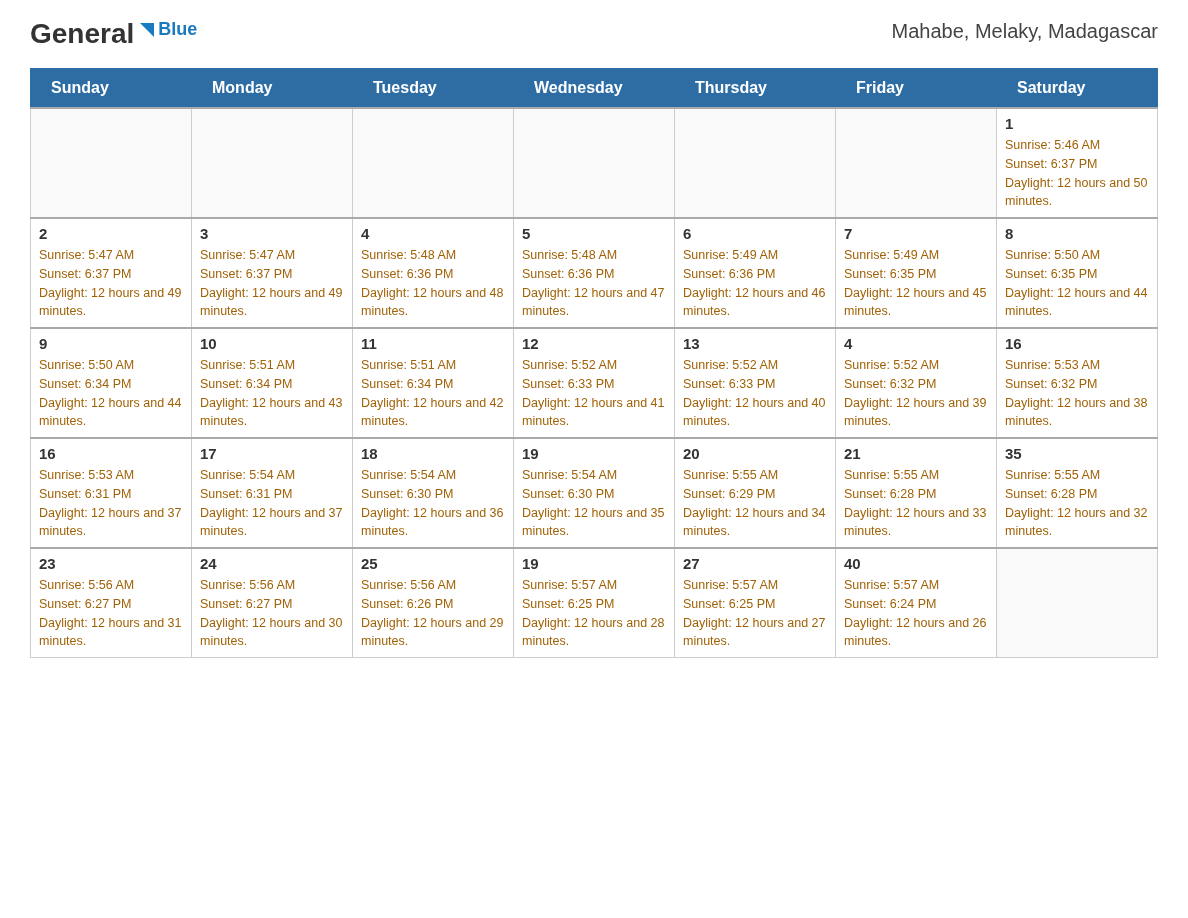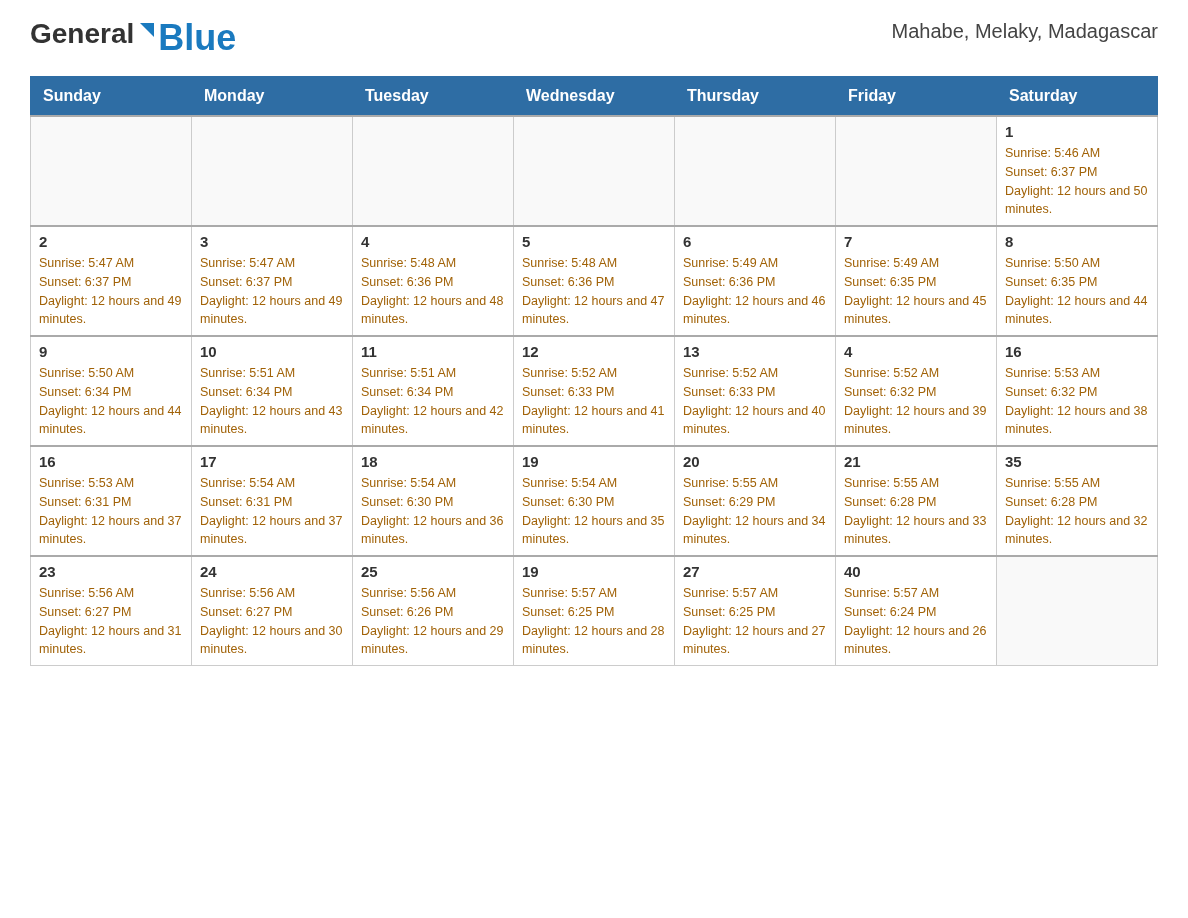--- a/index.html
+++ b/index.html
@@ -22,21 +22,21 @@
       flex-direction: row;
       align-items: flex-start;
     }
     .logo-general {
       font-size: 28px;
       font-weight: bold;
       color: #333;
       line-height: 1;
     }
     .logo-blue {
-      font-size: 36px;
+      font-size: 18px;
       font-weight: bold;
       color: #1a7abf;
       line-height: 1;
     }
     .title-block {
       text-align: right;
     }
     .title-block h1 {
       font-size: 48px;
       font-weight: bold;
@@ -49,21 +49,21 @@
       color: #444;
       text-align: center;
     }
     .calendar {
       width: 100%;
       border-collapse: collapse;
     }
     .calendar thead th {
       background-color: #2e6da4;
       color: #fff;
-      padding: 10px 12px;
+      padding: 10px 20px;
       text-align: left;
       font-size: 16px;
       border: 1px solid #2e6da4;
     }
     .calendar tbody td {
       vertical-align: top;
       border: 1px solid #ccc;
       padding: 6px 8px;
       width: calc(100% / 7);
       min-height: 100px;

